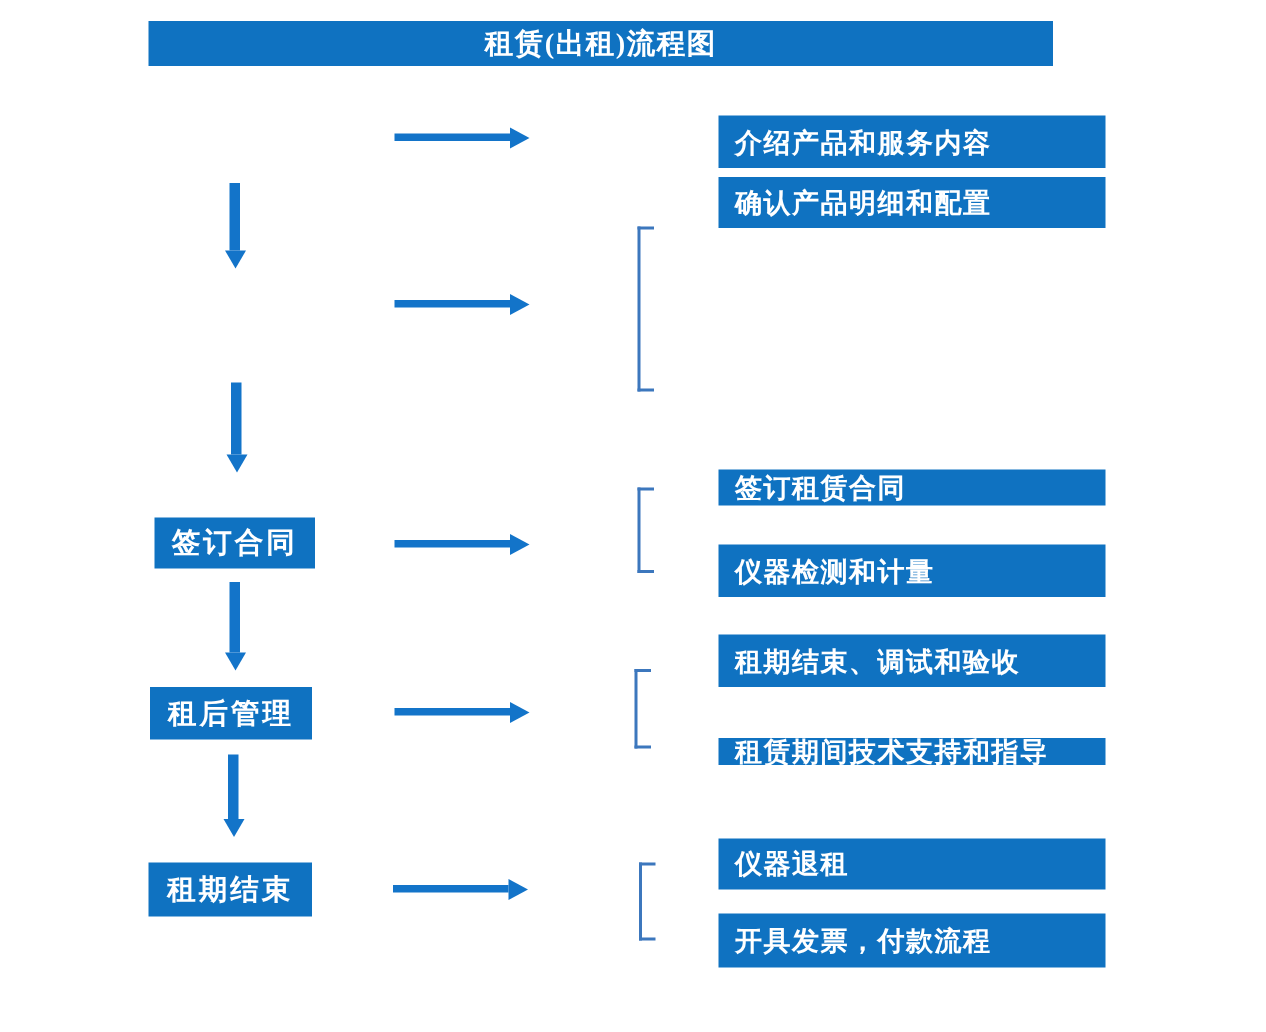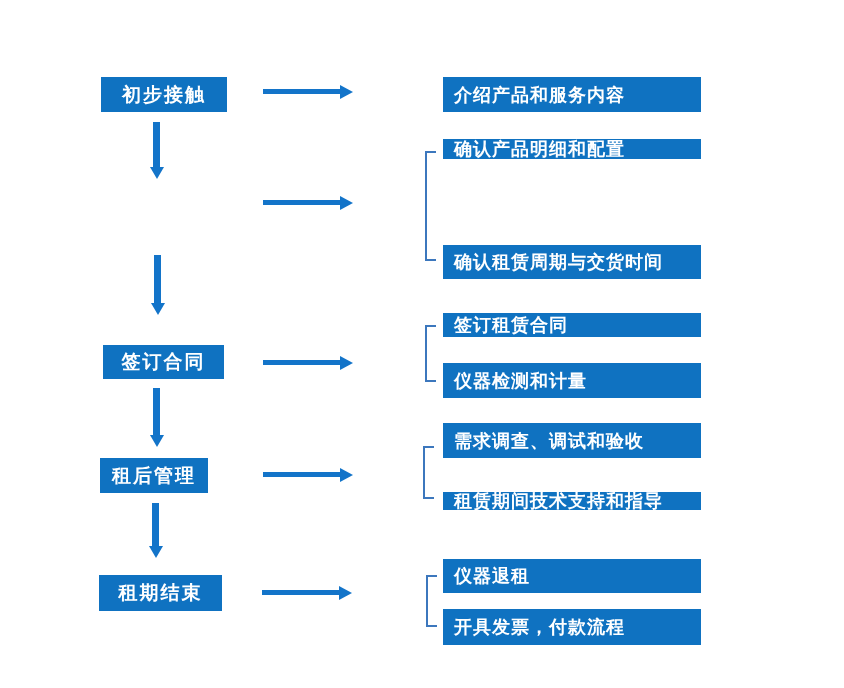--- a/index.html
+++ b/index.html
@@ -12,21 +12,21 @@
     background:var(--primary,#0f72c1);color:#fff;font-weight:bold;font-size:19px;
     display:flex;align-items:center;justify-content:center;letter-spacing:1px;
   }
   .step-box{
     position:absolute;background:var(--primary,#0f72c1);color:#fff;font-weight:bold;
     font-size:19px;display:flex;align-items:center;justify-content:center;letter-spacing:2px;
   }
   .detail-box{
     position:absolute;width:258px;background:var(--primary,#0f72c1);color:#fff;font-weight:bold;
     font-size:18px;display:flex;align-items:center;padding-left:11px;box-sizing:border-box;
-    letter-spacing:1px;white-space:nowrap;
+    letter-spacing:1px;white-space:nowrap;margin-left:36px;
   }
   .h-arrow{position:absolute;height:5px;background:var(--arrow,#1374c9);}
   .h-arrow::after{
     content:"";position:absolute;left:100%;top:50%;transform:translateY(-50%);
     width:0;height:0;border-left:13px solid var(--arrow,#1374c9);
     border-top:7px solid transparent;border-bottom:7px solid transparent;
   }
   .v-arrow{position:absolute;width:7px;background:var(--arrow,#1374c9);}
   .v-arrow::after{
     content:"";position:absolute;top:100%;left:50%;transform:translateX(-50%);
@@ -36,49 +36,48 @@
   .bracket{
     position:absolute;width:11px;box-sizing:border-box;
     border:2px solid var(--bracket,#3c77bd);border-right:none;
   }
 </style>
 </head>
 <body>
 
 <div class="canvas">
 
+  <div class="title-bar">租赁(出租)流程图</div>
 
-  <div class="step-box" style="left:101px;top:77px;width:126px;height:35px">初步接触</div>
-  <div class="step-box" style="left:103px;top:345px;width:121px;height:34px">签订合同</div>
+  <div class="step-box" style="left:103px;top:345px;width:107px;height:34px">签订合同</div>
   <div class="step-box" style="left:100px;top:458px;width:108px;height:35px">租后管理</div>
-  <div class="step-box" style="left:99px;top:575px;width:123px;height:36px">租期结束</div>
+  <div class="step-box" style="left:99px;top:575px;width:109px;height:36px">租期结束</div>
 
   <div class="v-arrow" style="left:153px;top:122px;height:45px"></div>
   <div class="v-arrow" style="left:154px;top:255px;height:48px"></div>
   <div class="v-arrow" style="left:153px;top:388px;height:47px"></div>
   <div class="v-arrow" style="left:152px;top:503px;height:43px"></div>
 
   <div class="h-arrow" style="left:263px;top:89px;width:77px"></div>
   <div class="h-arrow" style="left:263px;top:200px;width:77px"></div>
   <div class="h-arrow" style="left:263px;top:360px;width:77px"></div>
   <div class="h-arrow" style="left:263px;top:472px;width:77px"></div>
   <div class="h-arrow" style="left:262px;top:590px;width:77px"></div>
 
   <div class="bracket" style="left:425px;top:151px;height:110px"></div>
   <div class="bracket" style="left:425px;top:325px;height:57px"></div>
   <div class="bracket" style="left:423px;top:446px;height:53px"></div>
   <div class="bracket" style="left:426px;top:575px;height:52px"></div>
 
   <div class="detail-box" style="left:443px;top:77px;height:35px">介绍产品和服务内容</div>
 
-  <div class="detail-box" style="left:443px;top:139px;height:20px">确认产品明细和配置</div>
-  <div class="detail-box" style="left:443px;top:245px;height:34px">确认租赁周期与交货时间</div>
+  <div class="detail-box" style="left:443px;top:118px;height:34px">确认产品明细和配置</div>
 
   <div class="detail-box" style="left:443px;top:313px;height:24px">签订租赁合同</div>
   <div class="detail-box" style="left:443px;top:363px;height:35px">仪器检测和计量</div>
 
-  <div class="detail-box" style="left:443px;top:423px;height:35px">需求调查、调试和验收</div>
+  <div class="detail-box" style="left:443px;top:423px;height:35px">租期结束、调试和验收</div>
   <div class="detail-box" style="left:443px;top:492px;height:18px">租赁期间技术支持和指导</div>
 
   <div class="detail-box" style="left:443px;top:559px;height:34px">仪器退租</div>
   <div class="detail-box" style="left:443px;top:609px;height:36px">开具发票，付款流程</div>
 
 </div>
 
 </body></html>

